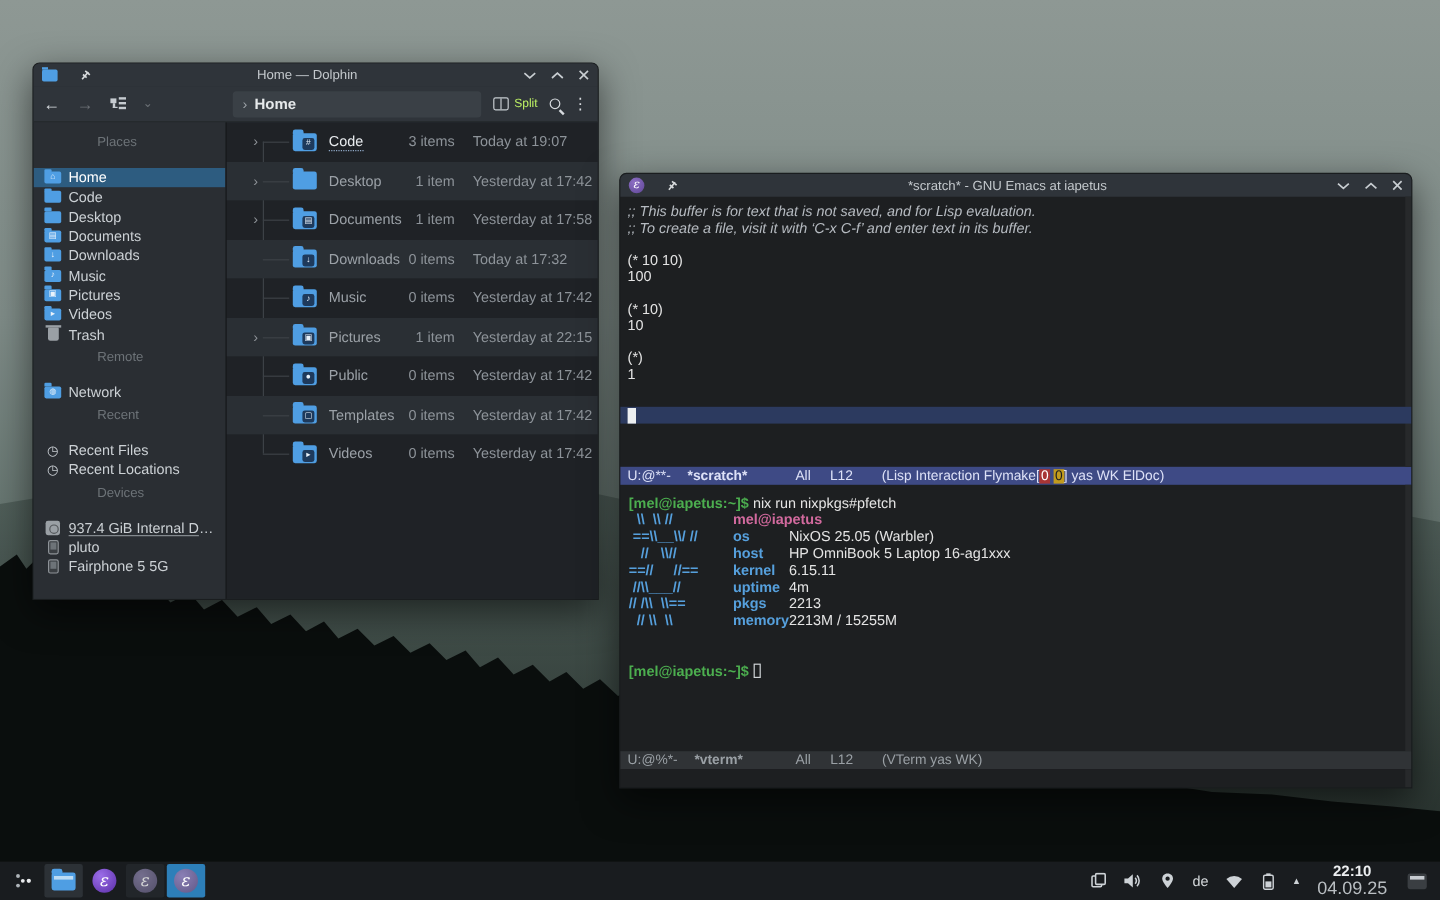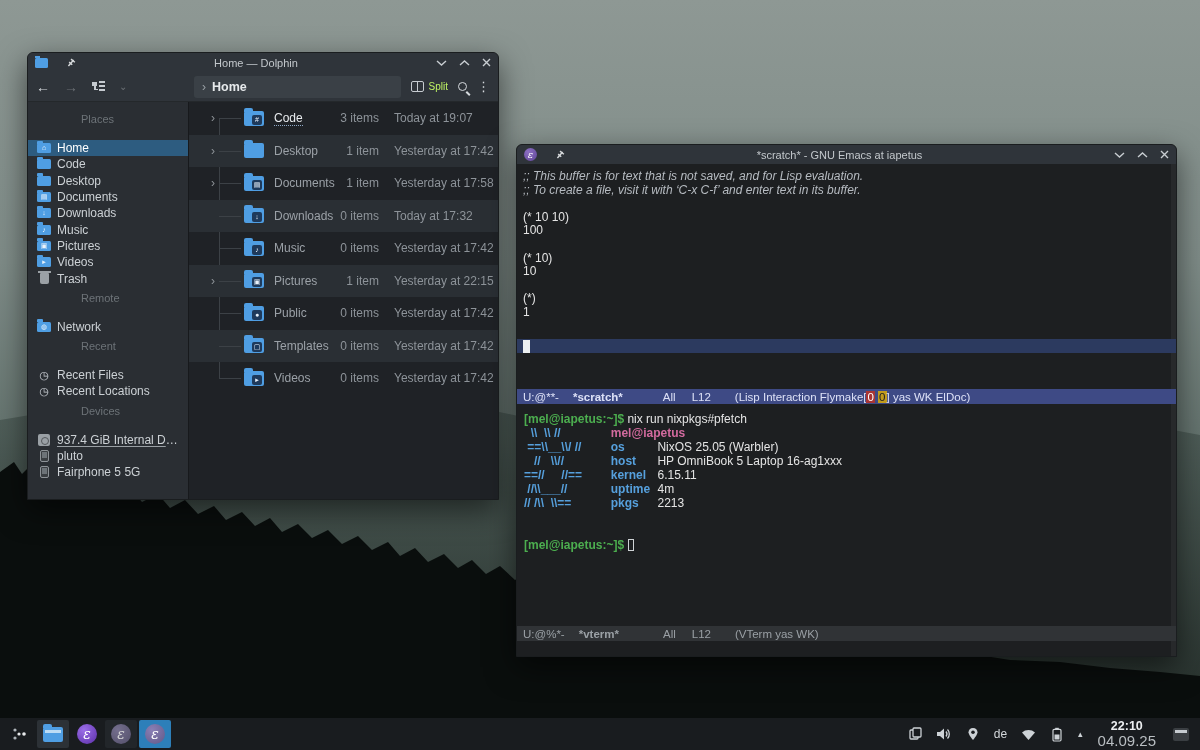--- a/index.html
+++ b/index.html
@@ -498,20 +498,21 @@
   </div>
 
   <div class="e-vterm mono">
     <div class="t-line"><span class="green">[mel@iapetus:~]$</span><span> nix run nixpkgs#pfetch</span></div>
     <div class="t-line"><span class="logo-col blue">  \\  \\ //</span><span class="magenta">mel@iapetus</span></div>
     <div class="t-line"><span class="logo-col blue"> ==\\__\\/ //</span><span class="label-col blue">os</span><span>NixOS 25.05 (Warbler)</span></div>
     <div class="t-line"><span class="logo-col blue">   //   \\//</span><span class="label-col blue">host</span><span>HP OmniBook 5 Laptop 16-ag1xxx</span></div>
     <div class="t-line"><span class="logo-col blue">==//     //==</span><span class="label-col blue">kernel</span><span>6.15.11</span></div>
     <div class="t-line"><span class="logo-col blue"> //\\___//</span><span class="label-col blue">uptime</span><span>4m</span></div>
     <div class="t-line"><span class="logo-col blue">// /\\  \\==</span><span class="label-col blue">pkgs</span><span>2213</span></div>
+    <div class="t-line"><span class="logo-col blue">  // \\  \\</span><span class="label-col blue">memory</span><span>2213M / 15255M</span></div>
     <div class="t-line"></div>
     <div class="t-line"></div>
     <div class="t-line"><span class="green">[mel@iapetus:~]$</span> <span class="hollow-cursor"></span></div>
   </div>
 
   <div class="e-modeline2 mono">
     <span class="seg-prefix">U:@%*-</span>
     <span class="seg-buffer">*vterm*</span>
     <span class="seg-pos">All</span>
     <span class="seg-line">L12</span>

